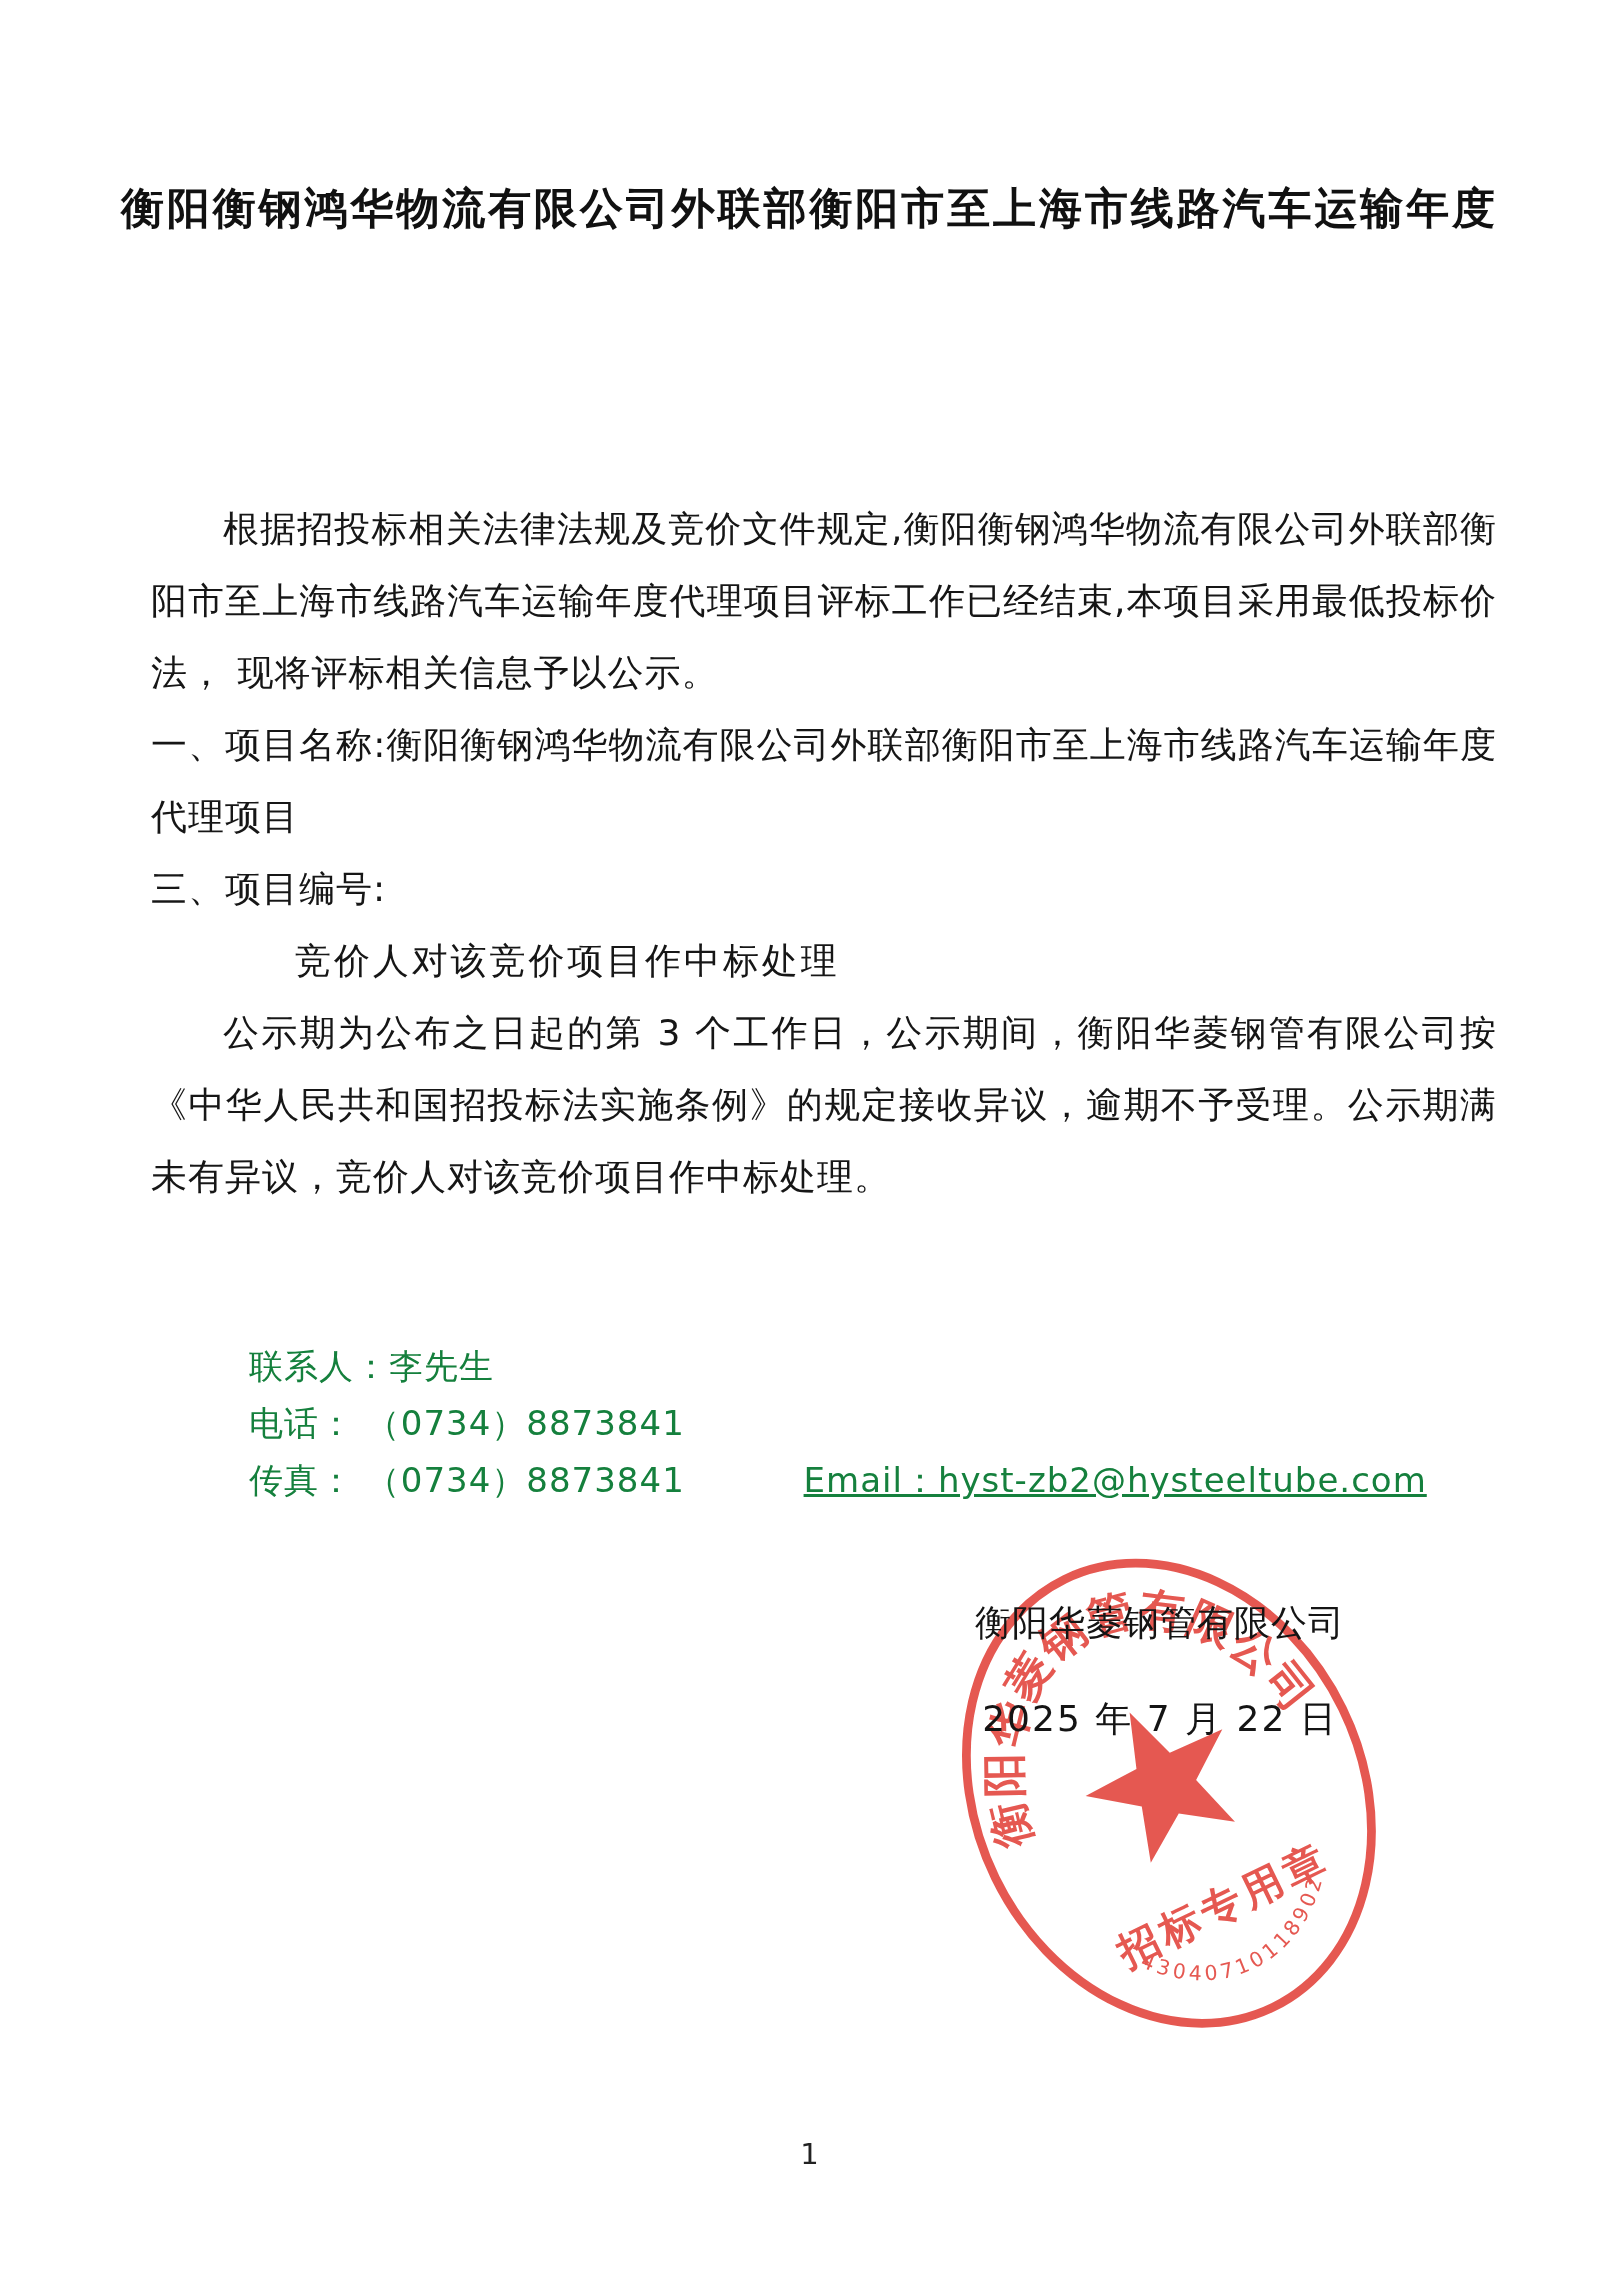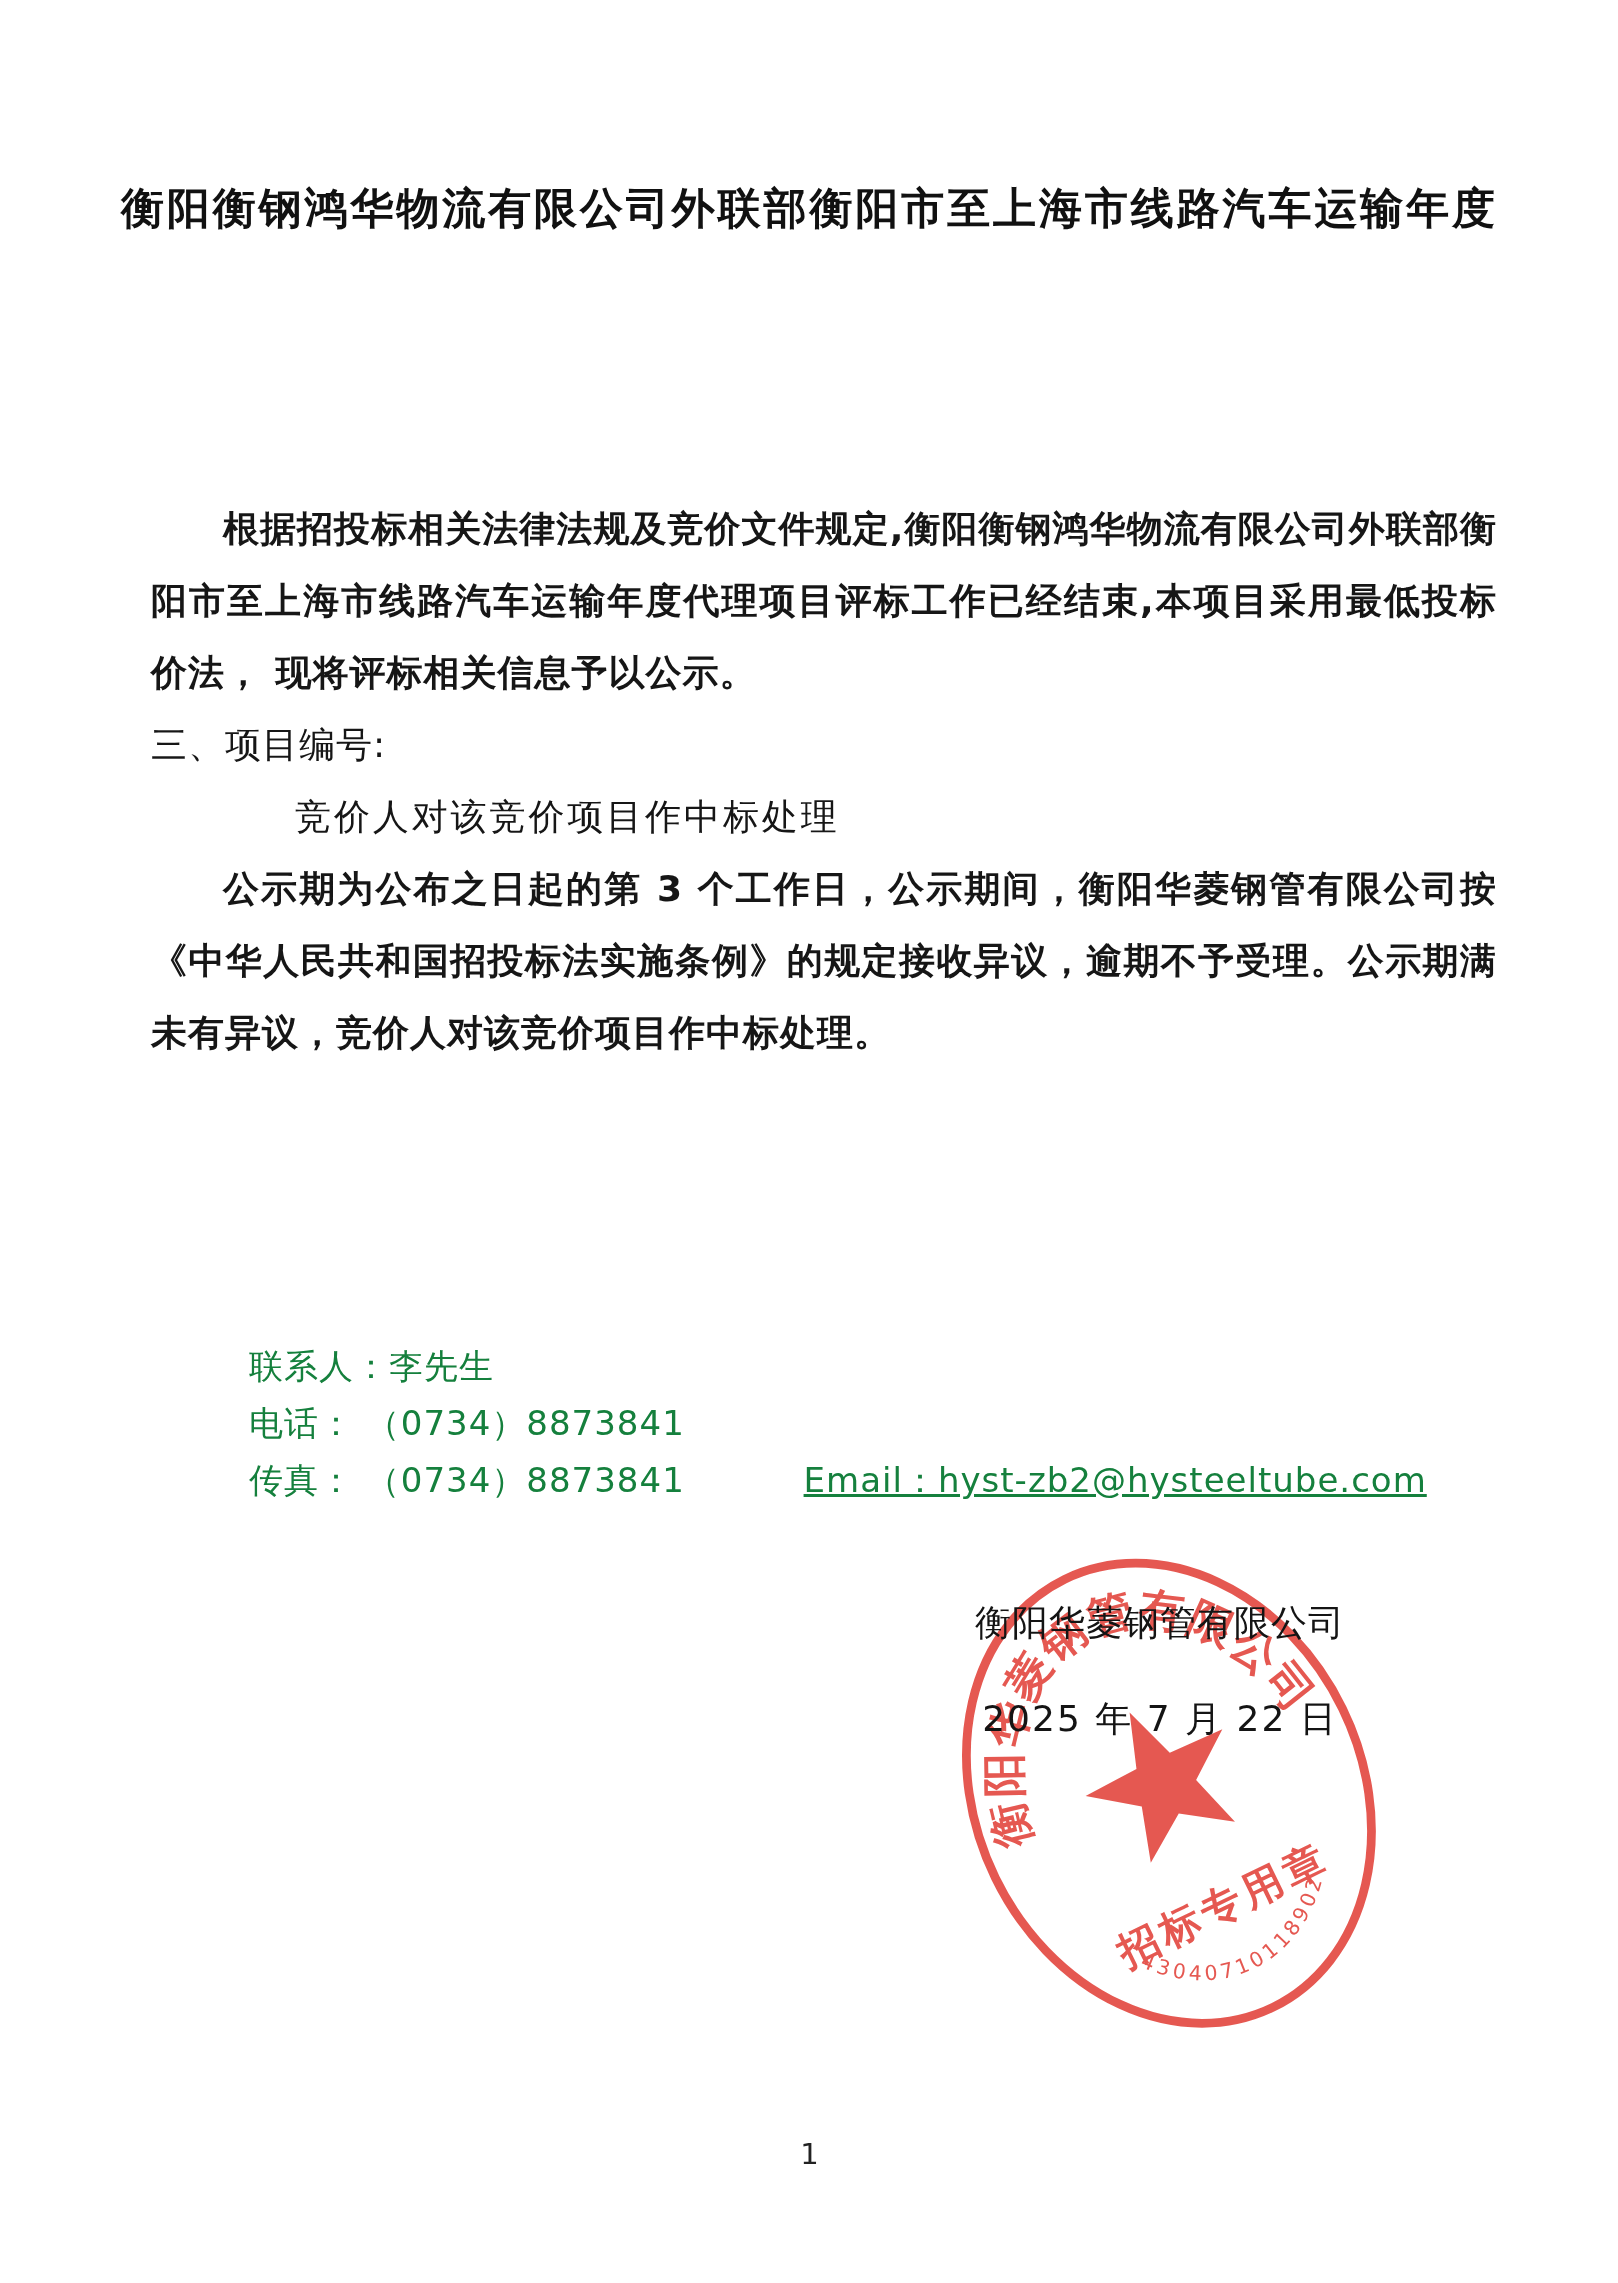--- a/index.html
+++ b/index.html
@@ -31,21 +31,21 @@
     top: 493px;
     left: 151px;
     width: 1346px;
     font-size: 36px;
     line-height: 72px;
     letter-spacing: 1px;
     text-align: justify;
     color: #161616;
   }
   .para { margin: 0; }
-  .para.indent { text-indent: 72px; font-weight: bold; }
+  .para.indent { text-indent: 72px; }
   .para.candidate { text-indent: 144px; letter-spacing: 2.9px; }
   .contact {
     position: absolute;
     top: 1338px;
     left: 249px;
     font-size: 34px;
     line-height: 57px;
     letter-spacing: 1px;
     color: #15803d;
   }
@@ -87,20 +87,21 @@
 <body>
 
 <div class="page">
 
   <h1 class="title">
     <span>衡阳衡钢鸿华物流有限公司外联部衡阳市至上海市线路汽车运输年度</span><br>
   </h1>
 
   <div class="content">
     <p class="para indent">根据招投标相关法律法规及竞价文件规定,衡阳衡钢鸿华物流有限公司外联部衡阳市至上海市线路汽车运输年度代理项目评标工作已经结束,本项目采用最低投标价法， 现将评标相关信息予以公示。</p>
+    <p class="para">一、项目名称:衡阳衡钢鸿华物流有限公司外联部衡阳市至上海市线路汽车运输年度代理项目</p>
     <p class="para">三、项目编号:</p>
     <p class="para candidate">竞价人对该竞价项目作中标处理</p>
     <p class="para indent">公示期为公布之日起的第 3 个工作日，公示期间，衡阳华菱钢管有限公司按《中华人民共和国招投标法实施条例》的规定接收异议，逾期不予受理。公示期满未有异议，竞价人对该竞价项目作中标处理。</p>
   </div>
 
   <div class="contact">
     <div>联系人：李先生</div>
     <div>电话： （0734）8873841</div>
     <div class="fax-row">
       <span>传真： （0734）8873841</span>

